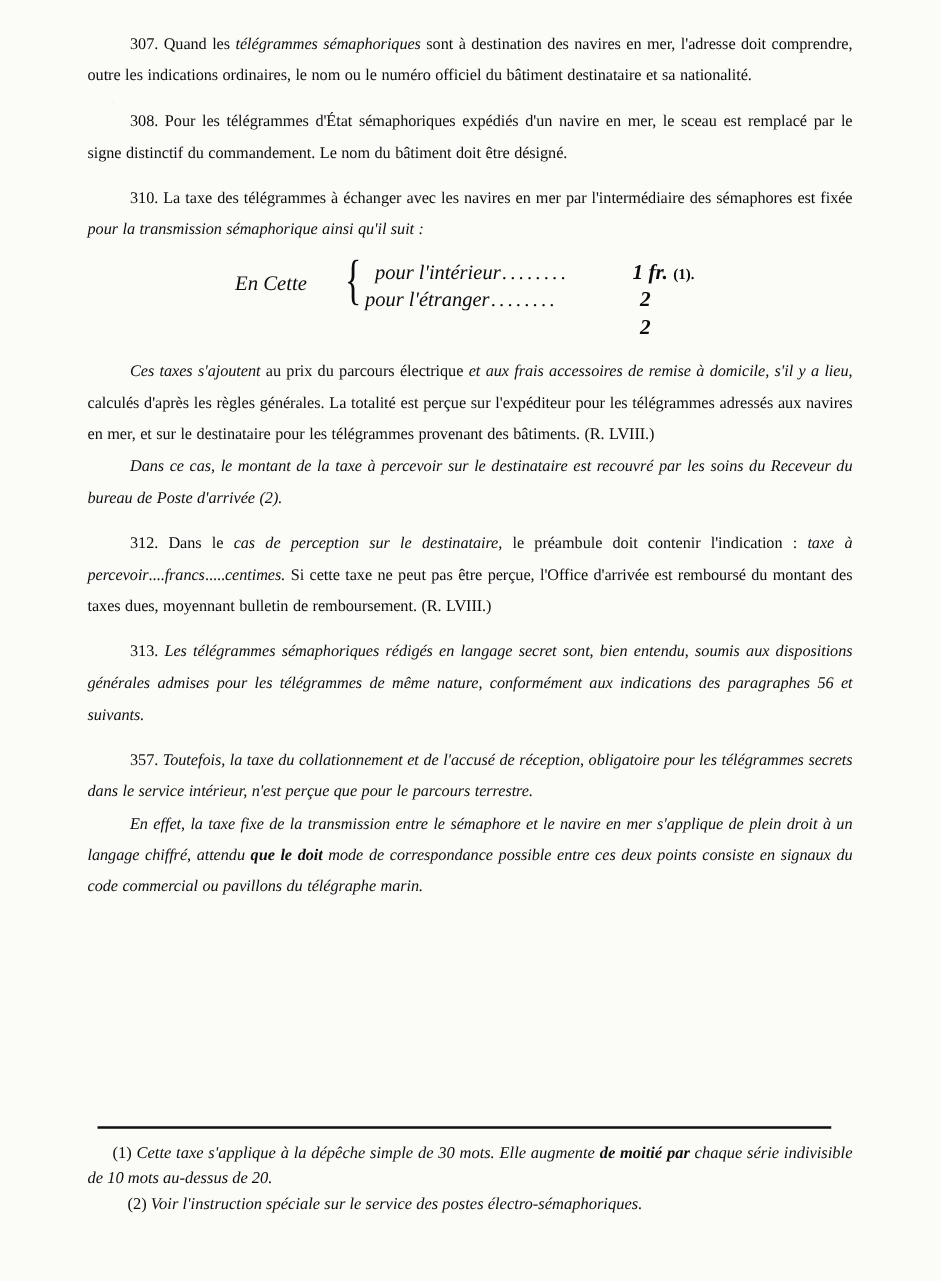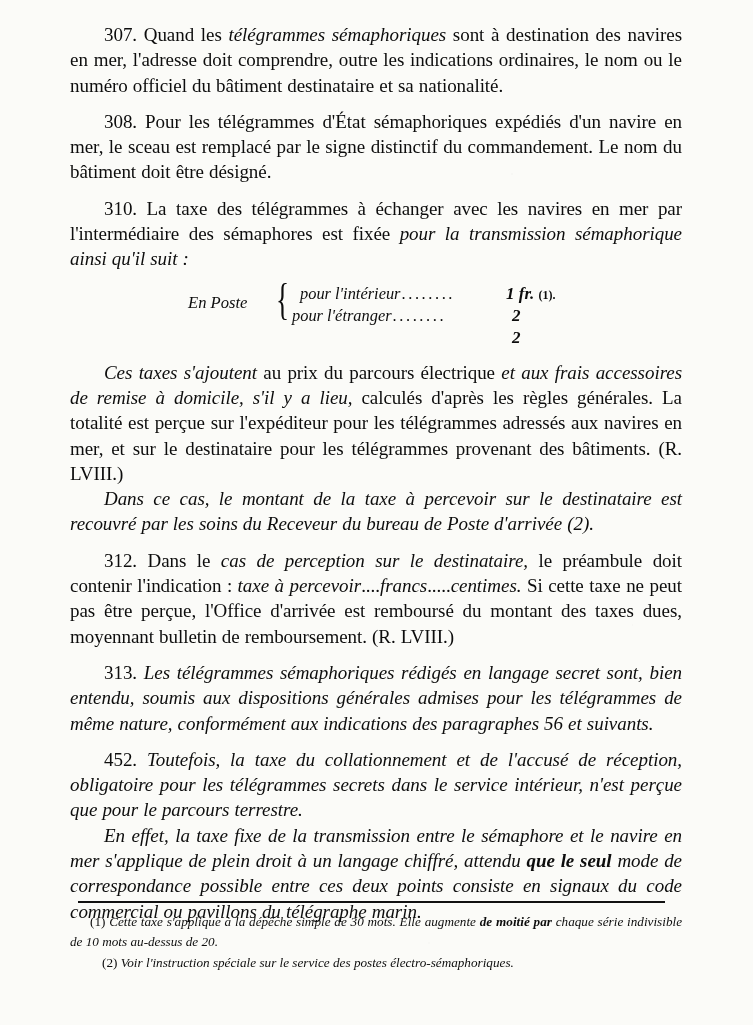--- a/index.html
+++ b/index.html
@@ -34,21 +34,21 @@
     opacity: 0.85;
   }
   .textblock {
     position: absolute;
     left: 70px;
     top: 22px;
     width: 612px;
   }
   p.para {
     margin: 0 0 0 0;
-    font-size: 19px;
+    font-size: 13px;
     line-height: 25.3px;
     text-align: justify;
     text-indent: 34px;
     letter-spacing: -0.05px;
     word-spacing: 0.4px;
   }
   p.para.gap {
     margin-top: 11px;
   }
   p.para.tight {
@@ -146,21 +146,21 @@
     <p class="para gap">
       <span>308. Pour les télégrammes d'État sémaphoriques expédiés d'un navire en mer, le sceau est remplacé par le signe distinctif du commandement. Le nom du bâtiment doit être désigné.</span>
     </p>
 
 
     <p class="para gap">
       <span>310. La taxe des télégrammes à échanger avec les navires en mer par l'intermédiaire des sémaphores est fixée </span><span class="it">pour la transmission sémaphorique ainsi qu'il suit :</span>
     </p>
 
     <div class="tariff">
-      <span class="tariff-row t-enfrance">En Poste</span>
+      <span class="tariff-row t-enfrance">En Cette</span>
       <span class="tariff-row t-brace">{</span>
 
       <span class="tariff-row t-l1"><span>pour l'intérieur</span><span class="t-dots">........</span></span>
       <span class="t-val v1"><span>1</span> <span class="t-fr">fr.</span> <span class="t-note">(1).</span></span>
 
       <span class="tariff-row t-l2"><span>pour l'étranger</span><span class="t-dots">........</span></span>
       <span class="t-val v2">2</span>
 
       <span class="t-val v3">2</span>
     </div>
@@ -176,25 +176,25 @@
 
     <p class="para gap">
       <span>312. Dans le </span><span class="it">cas de perception sur le destinataire,</span><span> le préambule doit contenir l'indication : </span><span class="it">taxe à percevoir</span><span>....</span><span class="it">francs</span><span>.....</span><span class="it">centimes.</span><span> Si cette taxe ne peut pas être perçue, l'Office d'arrivée est remboursé du montant des taxes dues, moyennant bulletin de remboursement. (R. LVIII.)</span>
     </p>
 
     <p class="para gap">
       <span>313. </span><span class="it">Les télégrammes sémaphoriques rédigés en langage secret sont, bien entendu, soumis aux dispositions générales admises pour les télégrammes de même nature, conformément aux indications des paragraphes 56 et suivants.</span>
     </p>
 
     <p class="para gap">
-      <span>452. </span><span class="it">Toutefois, la taxe du collationnement et de l'accusé de réception, obligatoire pour les télégrammes secrets dans le service intérieur, n'est perçue que pour le parcours terrestre.</span>
+      <span>357. </span><span class="it">Toutefois, la taxe du collationnement et de l'accusé de réception, obligatoire pour les télégrammes secrets dans le service intérieur, n'est perçue que pour le parcours terrestre.</span>
     </p>
 
     <p class="para tight">
-      <span class="it">En effet, la taxe fixe de la transmission entre le sémaphore et le navire en mer s'applique de plein droit à un langage chiffré, attendu </span><span class="bi">que le seul</span><span class="it"> mode de correspondance possible entre ces deux points consiste en signaux du code commercial ou pavillons du télégraphe marin.</span>
+      <span class="it">En effet, la taxe fixe de la transmission entre le sémaphore et le navire en mer s'applique de plein droit à un langage chiffré, attendu </span><span class="bi">que le doit</span><span class="it"> mode de correspondance possible entre ces deux points consiste en signaux du code commercial ou pavillons du télégraphe marin.</span>
     </p>
 
   </div>
 
   <div class="footrule"></div>
 
   <div class="footnotes">
     <p class="fn1">
       <span class="fn-num">(1) </span><span class="it">Cette taxe s'applique à la dépêche simple de 30 mots. Elle augmente </span><span class="bi">de moitié par</span><span class="it"> chaque série indivisible de 10 mots au-dessus de 20.</span>
     </p>

